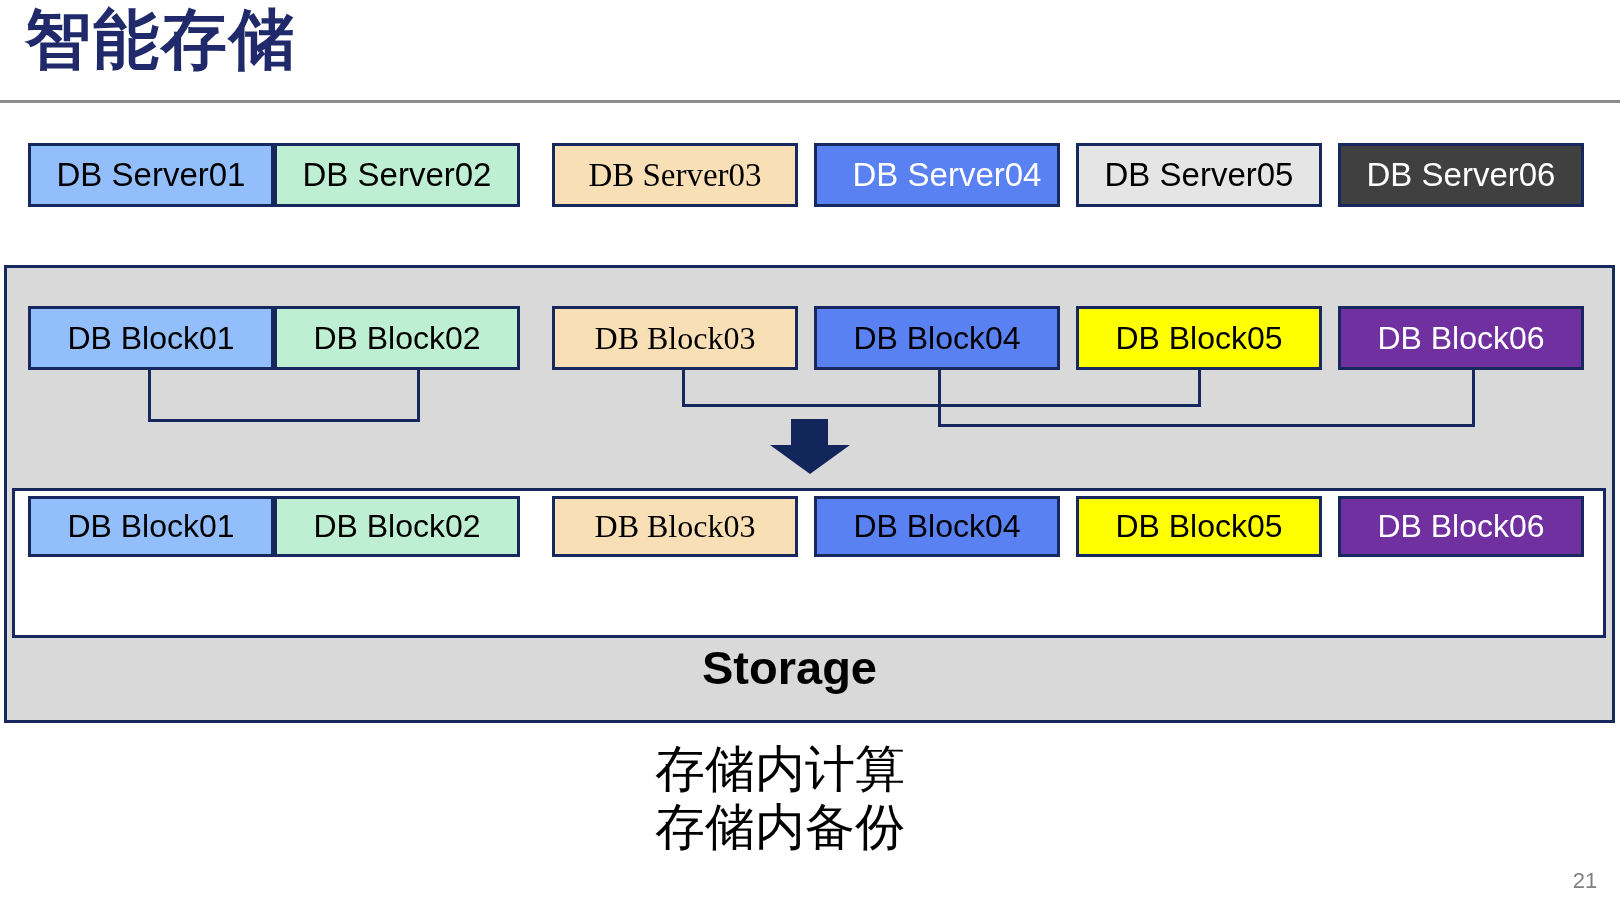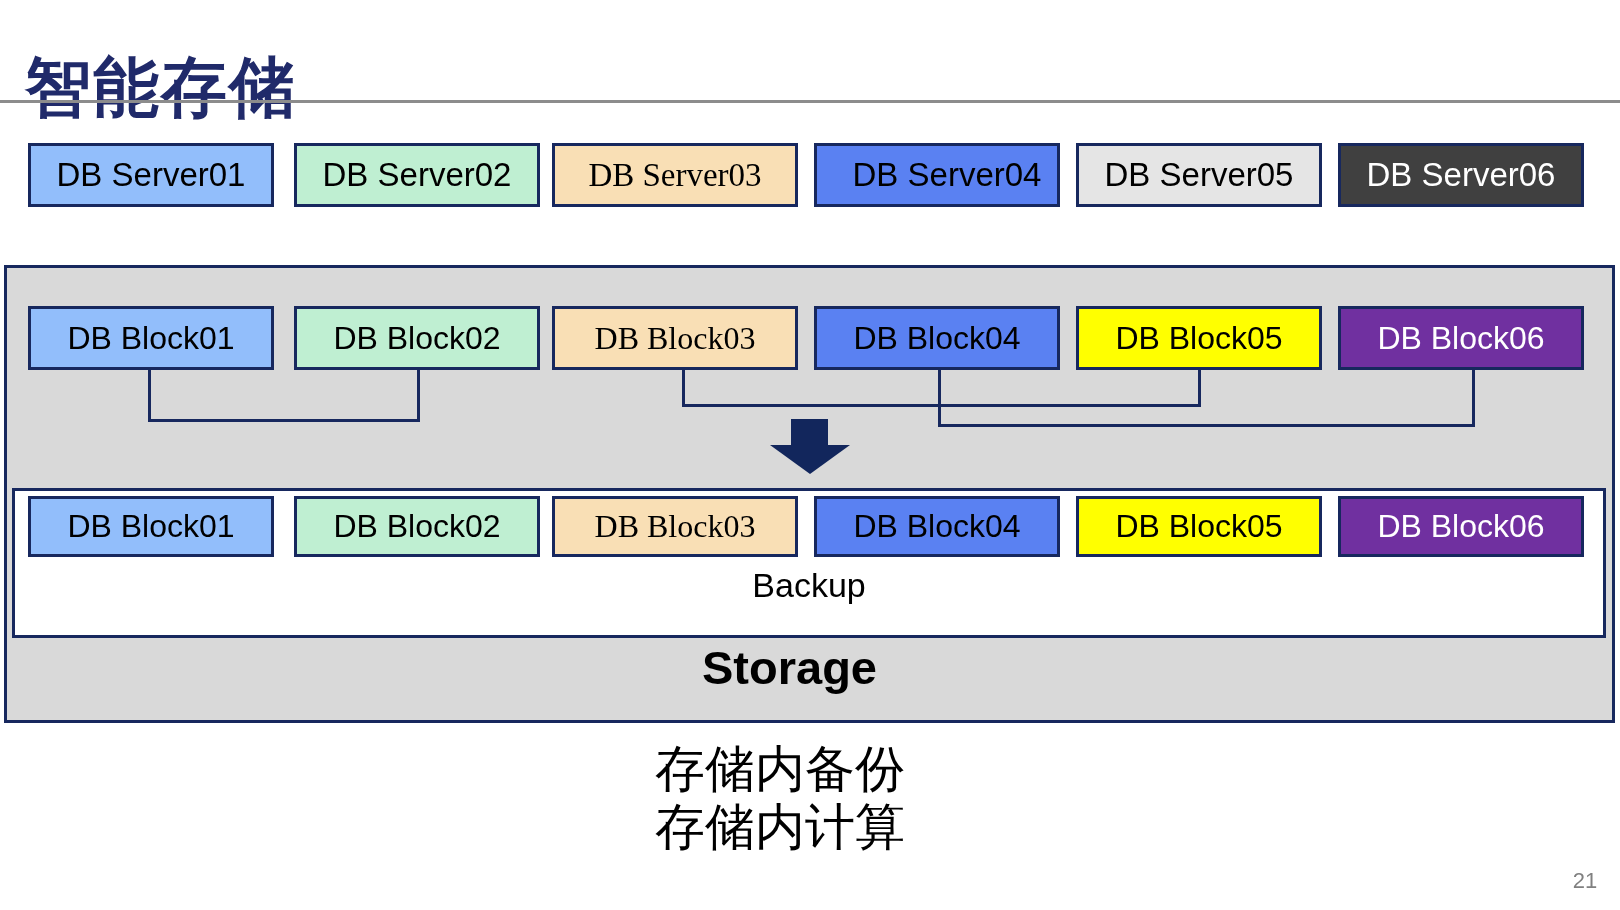--- a/index.html
+++ b/index.html
@@ -8,38 +8,37 @@
     background:#ffffff;
     font-family:"Liberation Sans","DejaVu Sans",sans-serif;
     overflow:hidden;
   }
   .slide{position:relative;width:1620px;height:910px;background:#fff;}
 
   .slide-title{
     position:absolute;left:25px;top:2px;
     font-size:66px;font-weight:700;letter-spacing:2px;
     line-height:1.15;
-    margin-top:48px;
   }
   .title-divider{
     position:absolute;left:0;top:100px;width:1620px;height:3px;
     background:#8c8c8c;
   }
 
   
   .node{
     position:absolute;width:246px;box-sizing:border-box;
     border:3px solid #17285e;
     display:flex;align-items:center;justify-content:center;
     font-size:33px;color:#000;white-space:nowrap;
   }
   .server-row .node{top:143px;height:64px;}
   .blocks-top  .node{top:306px;height:64px;font-size:32px;}
   .blocks-bot  .node{top:496px;height:61px;font-size:32px;}
-  .c1{left:28px;} .c2{left:294px;} .c3{left:552px;font-family:Liberation Serif, serif;}
+  .c1{left:28px;} .c2{left:274px;} .c3{left:552px;font-family:Liberation Serif, serif;}
   .c4{left:814px;} .c5{left:1076px;} .c6{left:1338px;}
 
   .storage-container{
     position:absolute;left:4px;top:265px;width:1611px;height:458px;
     box-sizing:border-box;border:3px solid #17285e;
   }
   .backup-box{
     position:absolute;left:12px;top:488px;width:1594px;height:150px;
     box-sizing:border-box;border:3px solid #17285e;background:#ffffff;
   }
@@ -85,21 +84,21 @@
 
 <div class="slide">
 
   <div class="slide-title" style="color: rgb(32, 42, 106);">智能存储</div>
   <div class="title-divider" style="background-color: rgb(140, 140, 140);"></div>
 
   <div class="server-row">
     <div class="node c1" style="background-color: rgb(146, 190, 251); color: rgb(0, 0, 0); border-color: rgb(23, 40, 94);">DB Server01</div>
     <div class="node c2" style="background-color: rgb(191, 239, 210); color: rgb(0, 0, 0); border-color: rgb(23, 40, 94);">DB Server02</div>
     <div class="node c3" style="background-color: rgb(249, 223, 181); color: rgb(0, 0, 0); border-color: rgb(23, 40, 94);">DB Server03</div>
-    <div class="node c4" style="background-color: rgb(90, 129, 242); color: #000000; border-color: rgb(23, 40, 94); padding-left: 20px;">DB Server04</div>
+    <div class="node c4" style="background-color: rgb(90, 129, 242); color: #ffffff; border-color: rgb(23, 40, 94); padding-left: 20px;">DB Server04</div>
     <div class="node c5" style="background-color: #e5e5e5; color: rgb(0, 0, 0); border-color: rgb(23, 40, 94);">DB Server05</div>
     <div class="node c6" style="background-color: #404040; color: rgb(255, 255, 255); border-color: rgb(23, 40, 94);">DB Server06</div>
   </div>
 
   <div class="storage-container" style="background-color: rgb(217, 217, 217); border-color: rgb(23, 40, 94);"></div>
 
   <div class="blocks-top">
     <div class="node c1" style="background-color: rgb(146, 190, 251); color: rgb(0, 0, 0); border-color: rgb(23, 40, 94);">DB Block01</div>
     <div class="node c2" style="background-color: rgb(191, 239, 210); color: rgb(0, 0, 0); border-color: rgb(23, 40, 94);">DB Block02</div>
     <div class="node c3" style="background-color: rgb(249, 223, 181); color: rgb(0, 0, 0); border-color: rgb(23, 40, 94);">DB Block03</div>
@@ -131,23 +130,22 @@
 
   <div class="blocks-bot">
     <div class="node c1" style="background-color: rgb(146, 190, 251); color: rgb(0, 0, 0); border-color: rgb(23, 40, 94);">DB Block01</div>
     <div class="node c2" style="background-color: rgb(191, 239, 210); color: rgb(0, 0, 0); border-color: rgb(23, 40, 94);">DB Block02</div>
     <div class="node c3" style="background-color: rgb(249, 223, 181); color: rgb(0, 0, 0); border-color: rgb(23, 40, 94);">DB Block03</div>
     <div class="node c4" style="background-color: rgb(90, 129, 242); color: rgb(0, 0, 0); border-color: rgb(23, 40, 94);">DB Block04</div>
     <div class="node c5" style="background-color: rgb(255, 255, 0); color: rgb(0, 0, 0); border-color: rgb(23, 40, 94);">DB Block05</div>
     <div class="node c6" style="background-color: rgb(112, 48, 160); color: rgb(255, 255, 255); border-color: rgb(23, 40, 94);">DB Block06</div>
   </div>
 
-  <div class="backup-label">Backup</div>
   <div class="storage-label">Storage</div>
 
   <div class="caption">
+    <div>存储内计算</div>
     <div>存储内备份</div>
-    <div>存储内计算</div>
   </div>
 
   <div class="page-number" style="color: rgb(128, 128, 128);">21</div>
 
 </div>
 
 </body></html>

